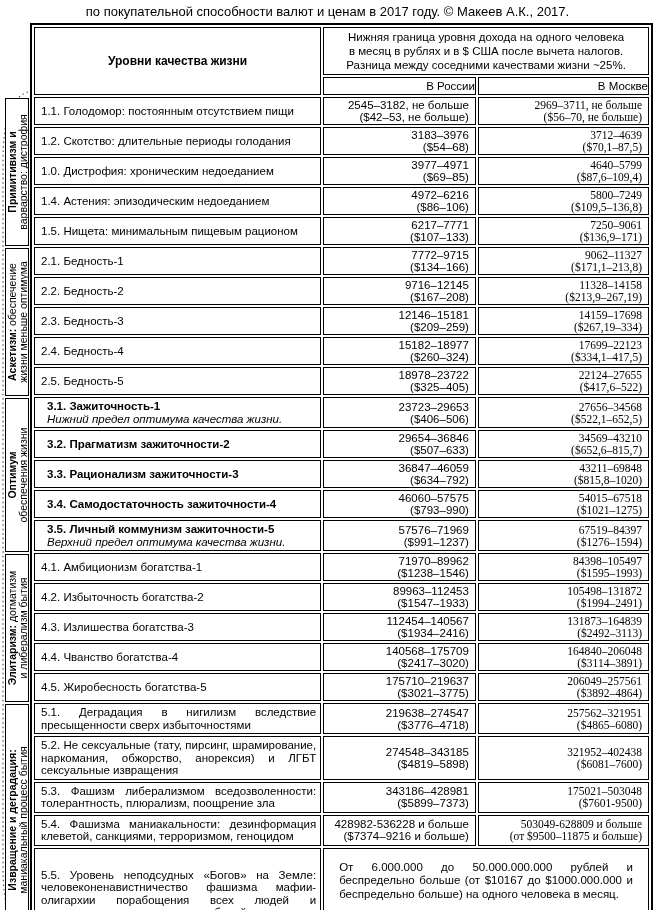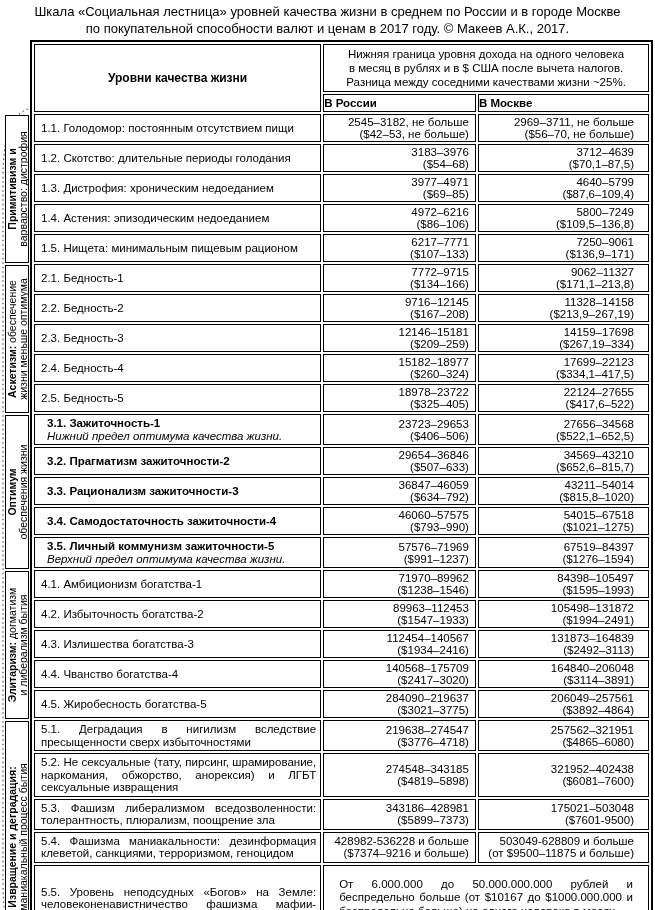--- a/index.html
+++ b/index.html
@@ -9,41 +9,40 @@
   }
   .title{
     text-align:center;font-size:13px;line-height:17px;padding-top:3px;
   }
   #layout{position:relative;margin-top:3px;}
   #table-wrap{margin-left:30px;margin-right:2px;border:2px solid #000;background:#fff;}
   table{border-collapse:separate;border-spacing:2px;width:100%;table-layout:fixed;}
   td{border:1px solid #000;vertical-align:middle;background:#fff;}
   .hdr-levels{text-align:center;font-weight:bold;font-size:12px;margin-left:24px;}
   .hdr-desc{text-align:center;line-height:14px;padding:2px 22px;}
-  .hdr-col{text-align:left;font-weight:bold;padding:2px 0;}
+  .hdr-col{text-align:right;font-weight:normal;padding:2px 0;}
   .lvl{text-align:justify;padding:2px 4px 2px 6px;line-height:12.5px;margin-top:40px;}
   .lvl.b{font-weight:bold;padding-left:12px;}
   .sub{font-style:italic;font-weight:normal;}
   .val{text-align:right;line-height:12px;padding:1px 6px 1px 2px;}
-  .val.mos{padding-right:14px;}
+  .val.mos{padding-right:6px;font-family:Liberation Serif, serif;}
   .merged{text-align:justify;line-height:13.5px;padding:2px 5px;}
   .merged div{margin:10px;}
   .rail-group{position:absolute;left:5px;width:22px;border:1px solid #000;background:#fff;}
   .rot{
     position:absolute;left:50%;top:50%;
     transform:translate(-50%,-50%) rotate(-90deg);
     text-align:center;font-size:10.5px;line-height:10.5px;white-space:nowrap;
   }
   #curve{position:absolute;left:0;top:0;pointer-events:none;}
 </style>
 </head>
 <body>
 
 <div class="title">
-  <div>Шкала «Социальная лестница» уровней качества жизни в среднем по России и в городе Москве</div>
   <div>по покупательной способности валют и ценам в 2017 году. © Макеев А.К., 2017.</div>
 </div>
 
 <div id="layout">
   <svg id="curve" width="32" height="917">
     <path id="curve-path" d="M 28 69 C 10 75 3 99 3 139 L 3 842.5 C 3 882.5 10 906.5 26 912.5" fill="none" stroke="#555" stroke-width="1.2" stroke-dasharray="1.5 3"></path>
   </svg>
   <div id="table-wrap">
     <table>
       <colgroup>
@@ -78,21 +77,21 @@
             <td class="val rus">
               <div>3183–3976</div>
               <div>($54–68)</div>
             </td>
             <td class="val mos">
               <div>3712–4639</div>
               <div>($70,1–87,5)</div>
             </td>
           </tr>
           <tr>
-            <td class="lvl">1.3. Дистрофия: хроническим недоеданием</td>
+            <td class="lvl">1.0. Дистрофия: хроническим недоеданием</td>
             <td class="val rus">
               <div>3977–4971</div>
               <div>($69–85)</div>
             </td>
             <td class="val mos">
               <div>4640–5799</div>
               <div>($87,6–109,4)</div>
             </td>
           </tr>
           <tr>
@@ -194,21 +193,21 @@
               <div>($652,6–815,7)</div>
             </td>
           </tr>
           <tr>
             <td class="lvl b">3.3.  Рационализм зажиточности-3</td>
             <td class="val rus">
               <div>36847–46059</div>
               <div>($634–792)</div>
             </td>
             <td class="val mos">
-              <div>43211–54014</div>
+              <div>43211–69848</div>
               <div>($815,8–1020)</div>
             </td>
           </tr>
           <tr>
             <td class="lvl b">3.4. Самодостаточность зажиточности-4</td>
             <td class="val rus">
               <div>46060–57575</div>
               <div>($793–990)</div>
             </td>
             <td class="val mos">
@@ -267,21 +266,21 @@
               <div>($2417–3020)</div>
             </td>
             <td class="val mos">
               <div>164840–206048</div>
               <div>($3114–3891)</div>
             </td>
           </tr>
           <tr>
             <td class="lvl">4.5. Жиробесность богатства-5</td>
             <td class="val rus">
-              <div>284090–219637</div>
+              <div>175710–219637</div>
               <div>($3021–3775)</div>
             </td>
             <td class="val mos">
               <div>206049–257561</div>
               <div>($3892–4864)</div>
             </td>
           </tr>
           <tr>
             <td class="lvl">5.1. Деградация в нигилизм вследствие пресыщенности сверх избыточностями</td>
             <td class="val rus">

